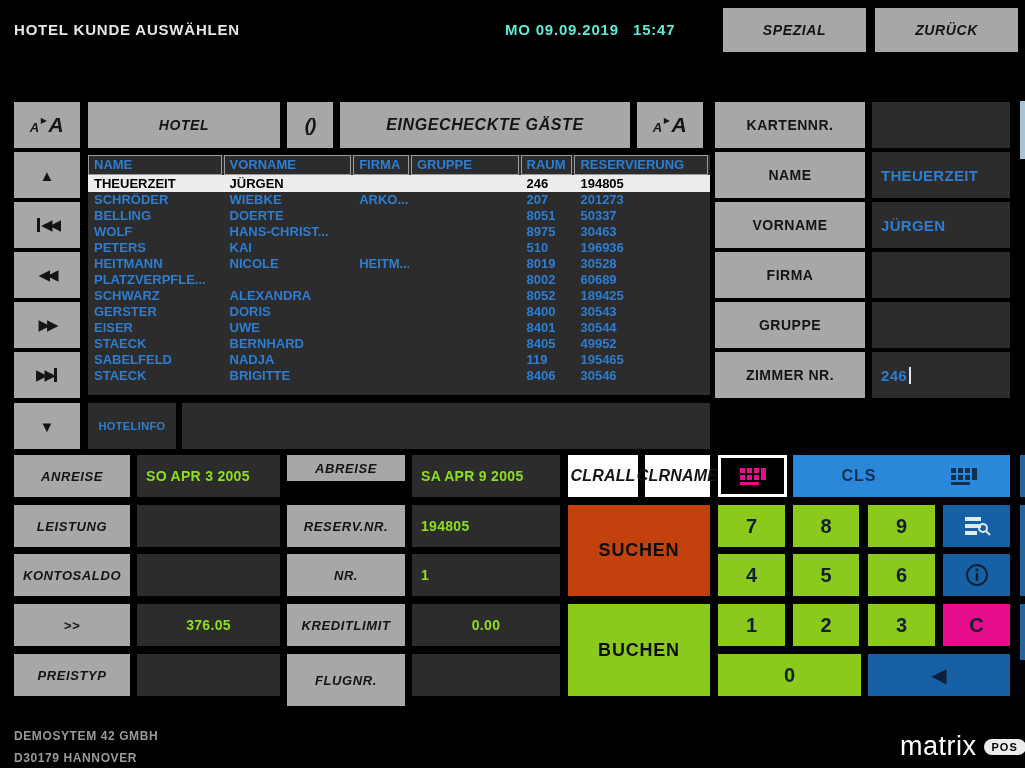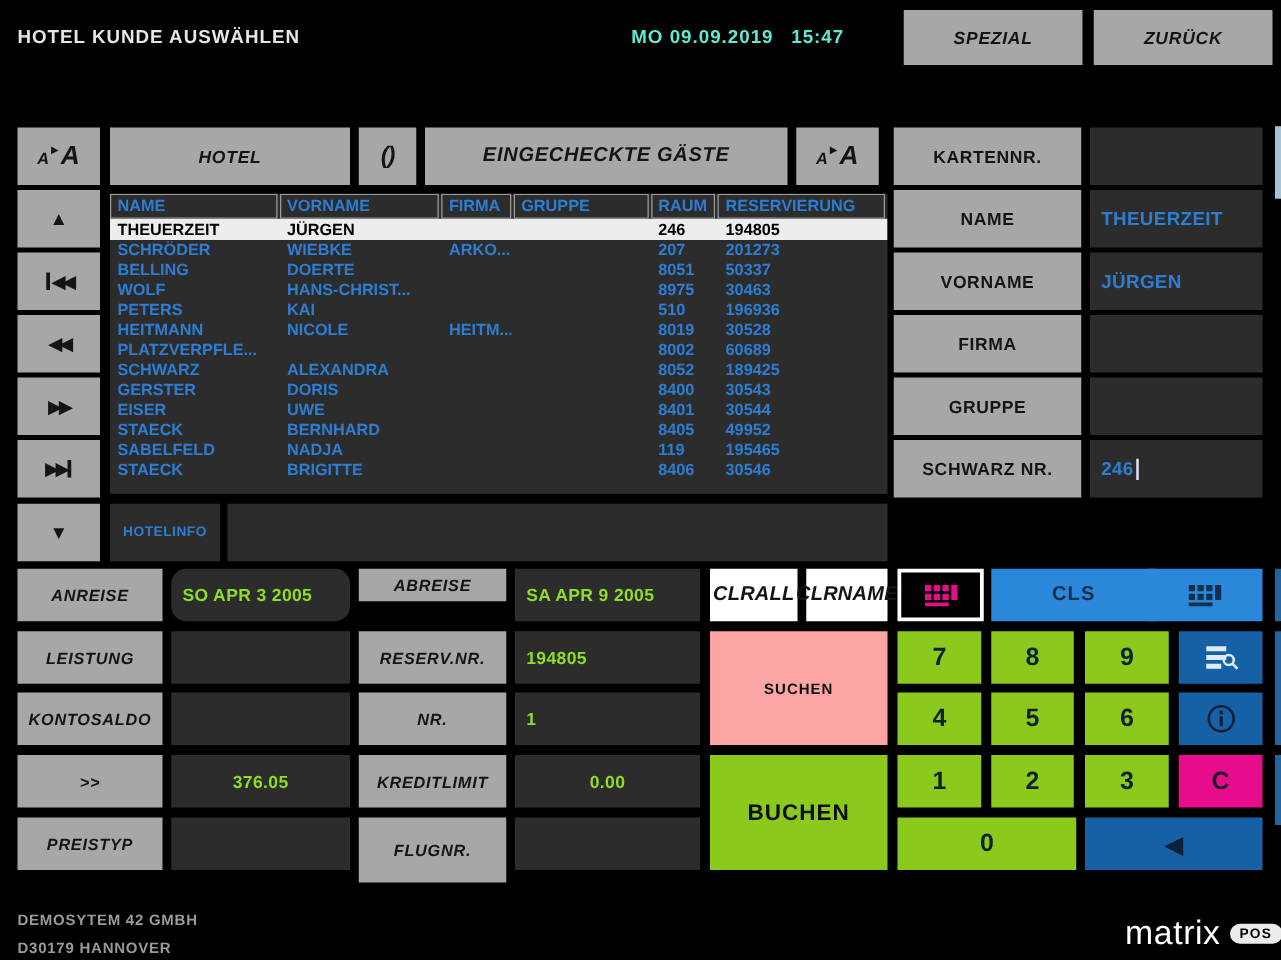--- a/index.html
+++ b/index.html
@@ -37,22 +37,22 @@
            font-size:14px;letter-spacing:.5px;}
   .f-value{background:#2c2c2c;color:#2d7ed3;display:flex;align-items:center;
            font-size:15px;padding-left:9px;letter-spacing:.3px;}
   .caret{display:inline-block;width:2px;height:17px;background:#dce8f2;margin-left:2px;}
   
   .v-field{background:#2c2c2c;color:#8ede21;display:flex;align-items:center;
            font-size:14px;padding-left:9px;letter-spacing:.3px;}
   .v-center{justify-content:center;padding-left:0;}
   .btn-mag{background:#ffffff;color:#141414;display:flex;align-items:center;justify-content:center;
            font-size:16px;letter-spacing:.2px;cursor:pointer;font-style:italic;}
-  .btn-orange{background:#fca5a5;color:#0d0d0d;display:flex;align-items:center;justify-content:center;
-              font-size:12px;letter-spacing:.8px;cursor:pointer;}
+  .btn-orange{background:#c2410c;color:#0d0d0d;display:flex;align-items:center;justify-content:center;
+              font-size:18px;letter-spacing:.8px;cursor:pointer;}
   .btn-green{background:#8bca1d;color:#0d0d0d;display:flex;align-items:center;justify-content:center;
              font-size:18px;letter-spacing:.8px;cursor:pointer;}
   .key{background:#8bca1d;color:#10202c;display:flex;align-items:center;justify-content:center;
        font-size:20px;cursor:pointer;}
   .key-blue{background:#2b87d9;color:#10304e;display:flex;align-items:center;justify-content:center;
             font-size:16px;letter-spacing:1px;cursor:pointer;}
   .key-dblue{background:#1660a6;color:#dfeaf4;display:flex;align-items:center;justify-content:center;cursor:pointer;}
   .key-mag{background:#e60c8b;color:#10202c;display:flex;align-items:center;justify-content:center;
            font-size:20px;cursor:pointer;}
   .kbd-black{background:#000;border:3px solid #fff;display:flex;align-items:center;justify-content:center;cursor:pointer;}
@@ -244,31 +244,31 @@
       <span>JÜRGEN</span>
     </div>
   <div class="abs f-label" style="left:715px;top:252px;width:150px;height:46px;">FIRMA</div>
   <div class="abs f-value" style="left:872px;top:252px;width:138px;height:46px;">
       <span></span>
     </div>
   <div class="abs f-label" style="left:715px;top:302px;width:150px;height:46px;">GRUPPE</div>
   <div class="abs f-value" style="left:872px;top:302px;width:138px;height:46px;">
       <span></span>
     </div>
-  <div class="abs f-label" style="left:715px;top:352px;width:150px;height:46px;">SCHWARZ NR.</div>
+  <div class="abs f-label" style="left:715px;top:352px;width:150px;height:46px;">ZIMMER NR.</div>
   <div class="abs f-value" style="left:872px;top:352px;width:138px;height:46px;">
       <span>246</span>
       <span class="caret"></span>
     </div>
 
   <div class="abs hotelinfo-btn" style="left:88px;top:403px;width:88px;height:46px;">HOTELINFO</div>
   <div class="abs panel" style="left:182px;top:403px;width:528px;height:46px;"></div>
 
   <div class="abs btn-gray" style="left:14px;top:455px;width:116px;height:42px;font-size:13px;">ANREISE</div>
-  <div class="abs v-field" style="left:137px;top:455px;width:143px;height:42px;border-radius:12px;">SO APR 3 2005</div>
+  <div class="abs v-field" style="left:137px;top:455px;width:143px;height:42px;">SO APR 3 2005</div>
   <div class="abs btn-gray" style="left:287px;top:455px;width:118px;height:26px;font-size:13px;">ABREISE</div>
   <div class="abs v-field" style="left:412px;top:455px;width:148px;height:42px;">SA APR 9 2005</div>
   <div class="abs btn-mag" style="left:568px;top:455px;width:70px;height:42px;">CLRALL</div>
   <div class="abs btn-mag" style="left:645px;top:455px;width:65px;height:42px;">CLRNAME</div>
 
   <div class="abs btn-gray" style="left:14px;top:505px;width:116px;height:42px;font-size:13px;">LEISTUNG</div>
   <div class="abs v-field" style="left:137px;top:505px;width:143px;height:42px;"></div>
   <div class="abs btn-gray" style="left:287px;top:505px;width:118px;height:42px;font-size:13px;">RESERV.NR.</div>
   <div class="abs v-field" style="left:412px;top:505px;width:148px;height:42px;">194805</div>
 

